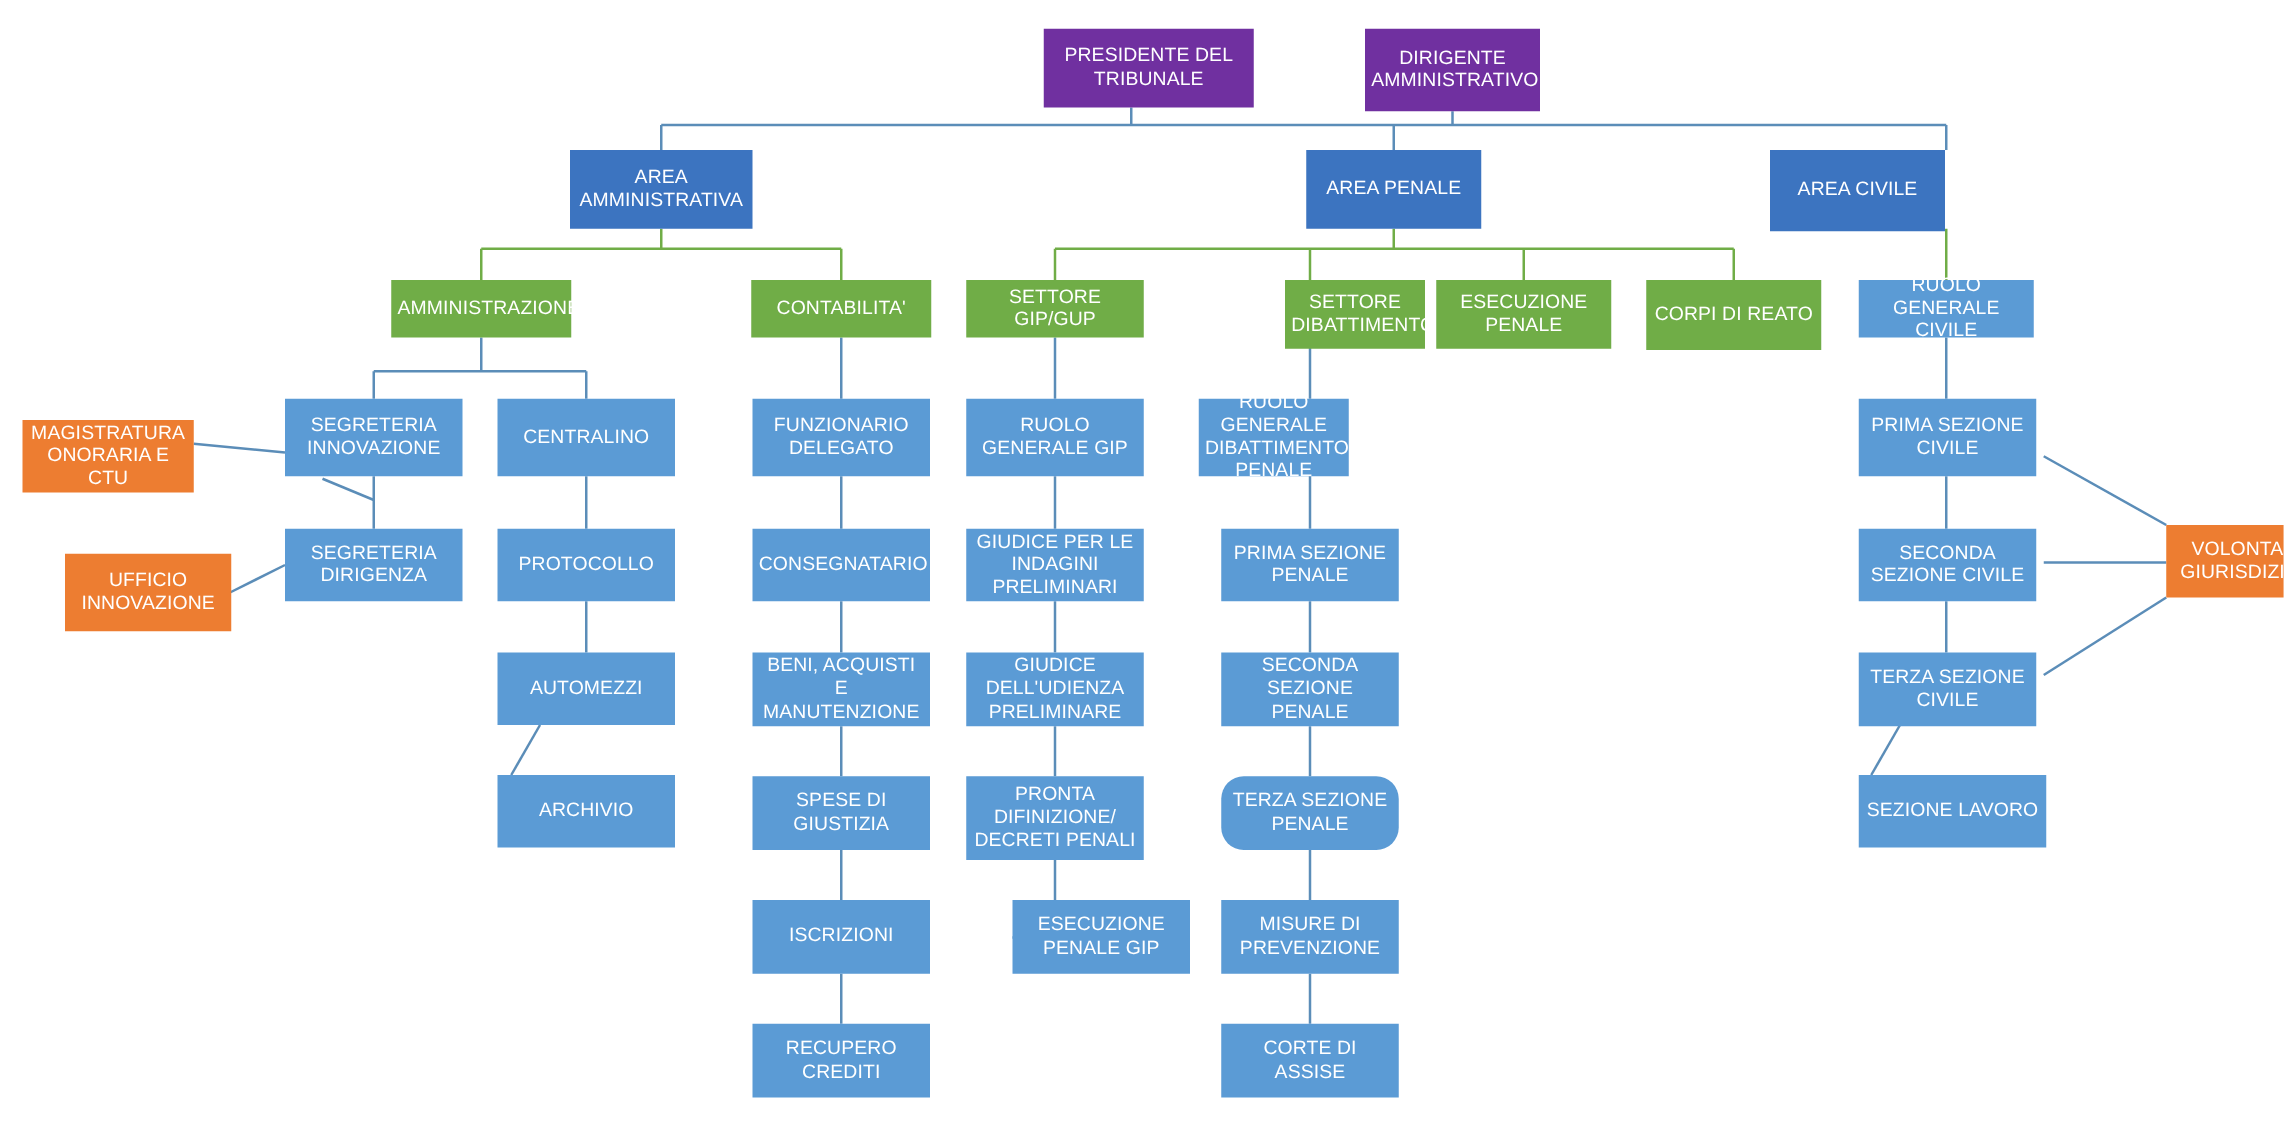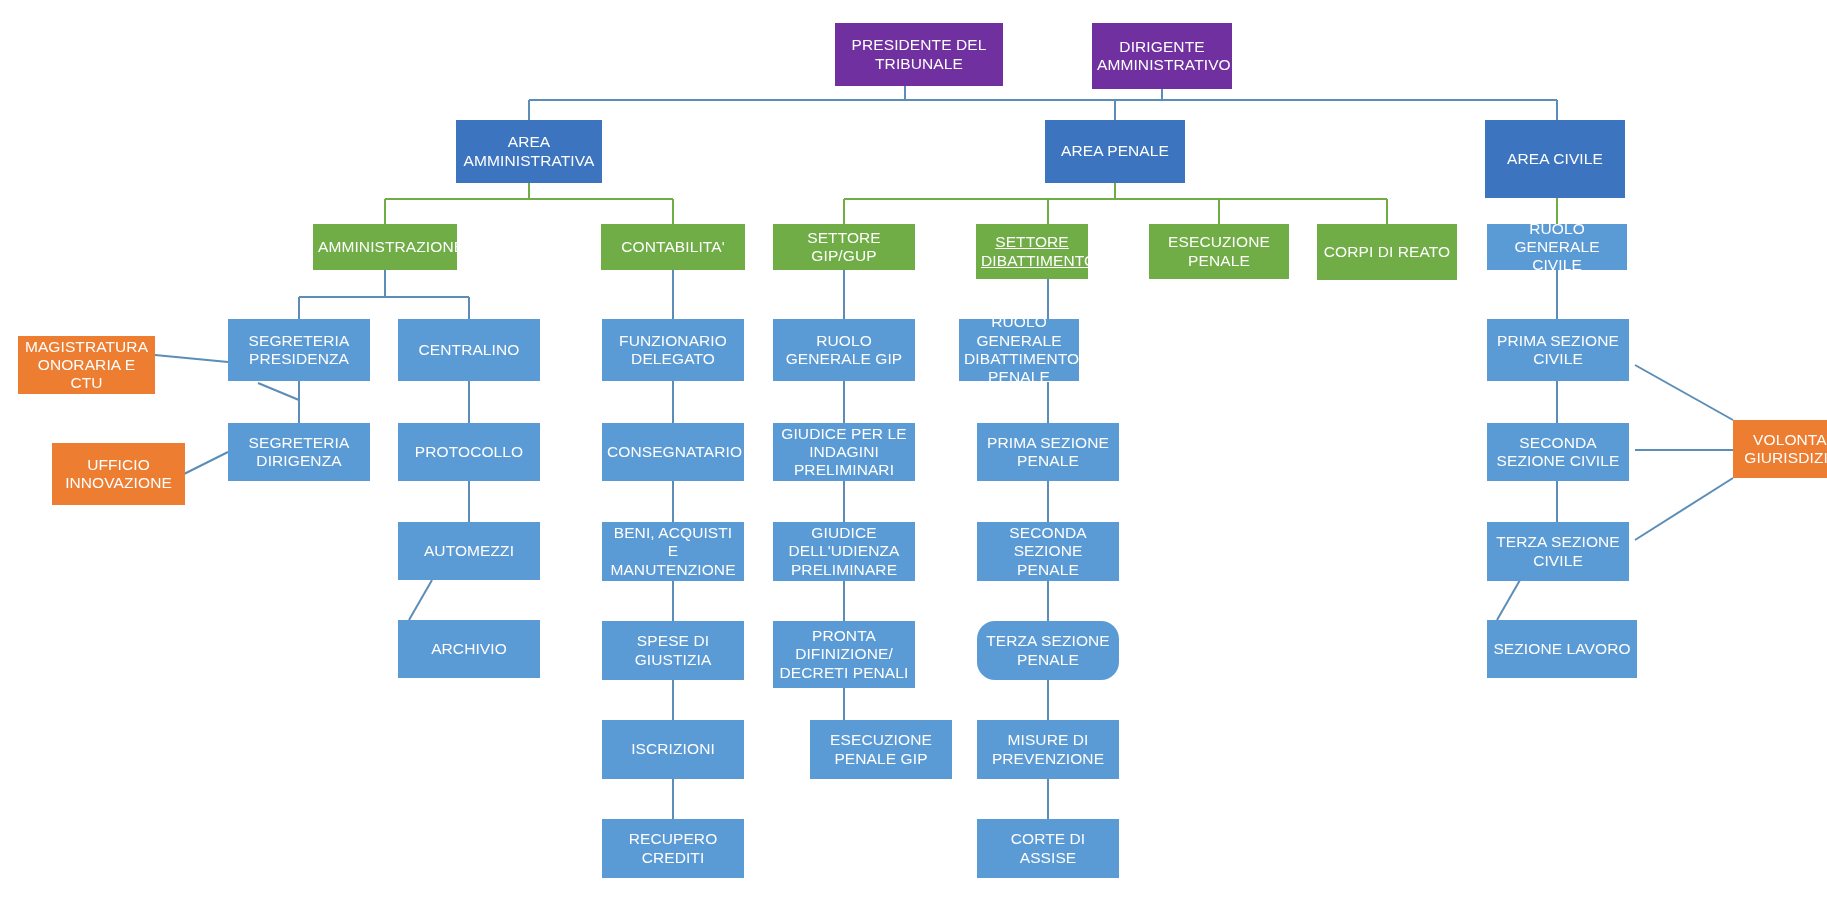--- a/index.html
+++ b/index.html
@@ -138,34 +138,34 @@
   <div class="node n-purple fs-15" style="left:1092px; top:23px; width:140px; height:66px;">
     <span>DIRIGENTE AMMINISTRATIVO</span>
   </div>
 
   <div class="node n-blue fs-15" style="left:456px; top:120px; width:146px; height:63px;">
     <span>AREA AMMINISTRATIVA</span>
   </div>
   <div class="node n-blue fs-15" style="left:1045px; top:120px; width:140px; height:63px;">
     <span>AREA PENALE</span>
   </div>
-  <div class="node n-blue fs-15" style="left:1485px; top:120px; width:140px; height:78px;">
+  <div class="node n-blue fs-15" style="left:1416px; top:120px; width:140px; height:65px;">
     <span>AREA CIVILE</span>
   </div>
 
   <div class="node n-green fs-15" style="left:313px; top:224px; width:144px; height:46px;">
     <span>AMMINISTRAZIONE</span>
   </div>
   <div class="node n-green fs-15" style="left:601px; top:224px; width:144px; height:46px;">
     <span>CONTABILITA'</span>
   </div>
   <div class="node n-green fs-15" style="left:773px; top:224px; width:142px; height:46px;">
     <span>SETTORE GIP/GUP</span>
   </div>
-  <div class="node n-green fs-15" style="left:976px; top:224px; width:112px; height:55px;text-decoration:underline;">
+  <div class="node n-green fs-15" style="left:1028px; top:224px; width:112px; height:55px;">
     <span>SETTORE DIBATTIMENTO</span>
   </div>
   <div class="node n-green fs-15" style="left:1149px; top:224px; width:140px; height:55px;">
     <span>ESECUZIONE PENALE</span>
   </div>
   <div class="node n-green fs-15" style="left:1317px; top:224px; width:140px; height:56px;">
     <span>CORPI DI REATO</span>
   </div>
   <div class="node n-lblue fs-15" style="left:1487px; top:224px; width:140px; height:46px;">
     <span>RUOLO GENERALE CIVILE</span>
@@ -175,21 +175,21 @@
     <span>MAGISTRATURA ONORARIA E CTU</span>
   </div>
   <div class="node n-orange fs-15" style="left:52px; top:443px; width:133px; height:62px;">
     <span>UFFICIO INNOVAZIONE</span>
   </div>
   <div class="node n-orange fs-15" style="left:1733px; top:420px; width:140px; height:58px;">
     <span>VOLONTARIA GIURISDIZIONE</span>
   </div>
 
   <div class="node n-lblue fs-15" style="left:228px; top:319px; width:142px; height:62px;">
-    <span>SEGRETERIA PRESIDENZA</span>
+    <span>SEGRETERIA INNOVAZIONE</span>
   </div>
   <div class="node n-lblue fs-15" style="left:228px; top:423px; width:142px; height:58px;">
     <span>SEGRETERIA DIRIGENZA</span>
   </div>
   <div class="node n-lblue fs-15" style="left:398px; top:319px; width:142px; height:62px;">
     <span>CENTRALINO</span>
   </div>
   <div class="node n-lblue fs-15" style="left:398px; top:423px; width:142px; height:58px;">
     <span>PROTOCOLLO</span>
   </div>

